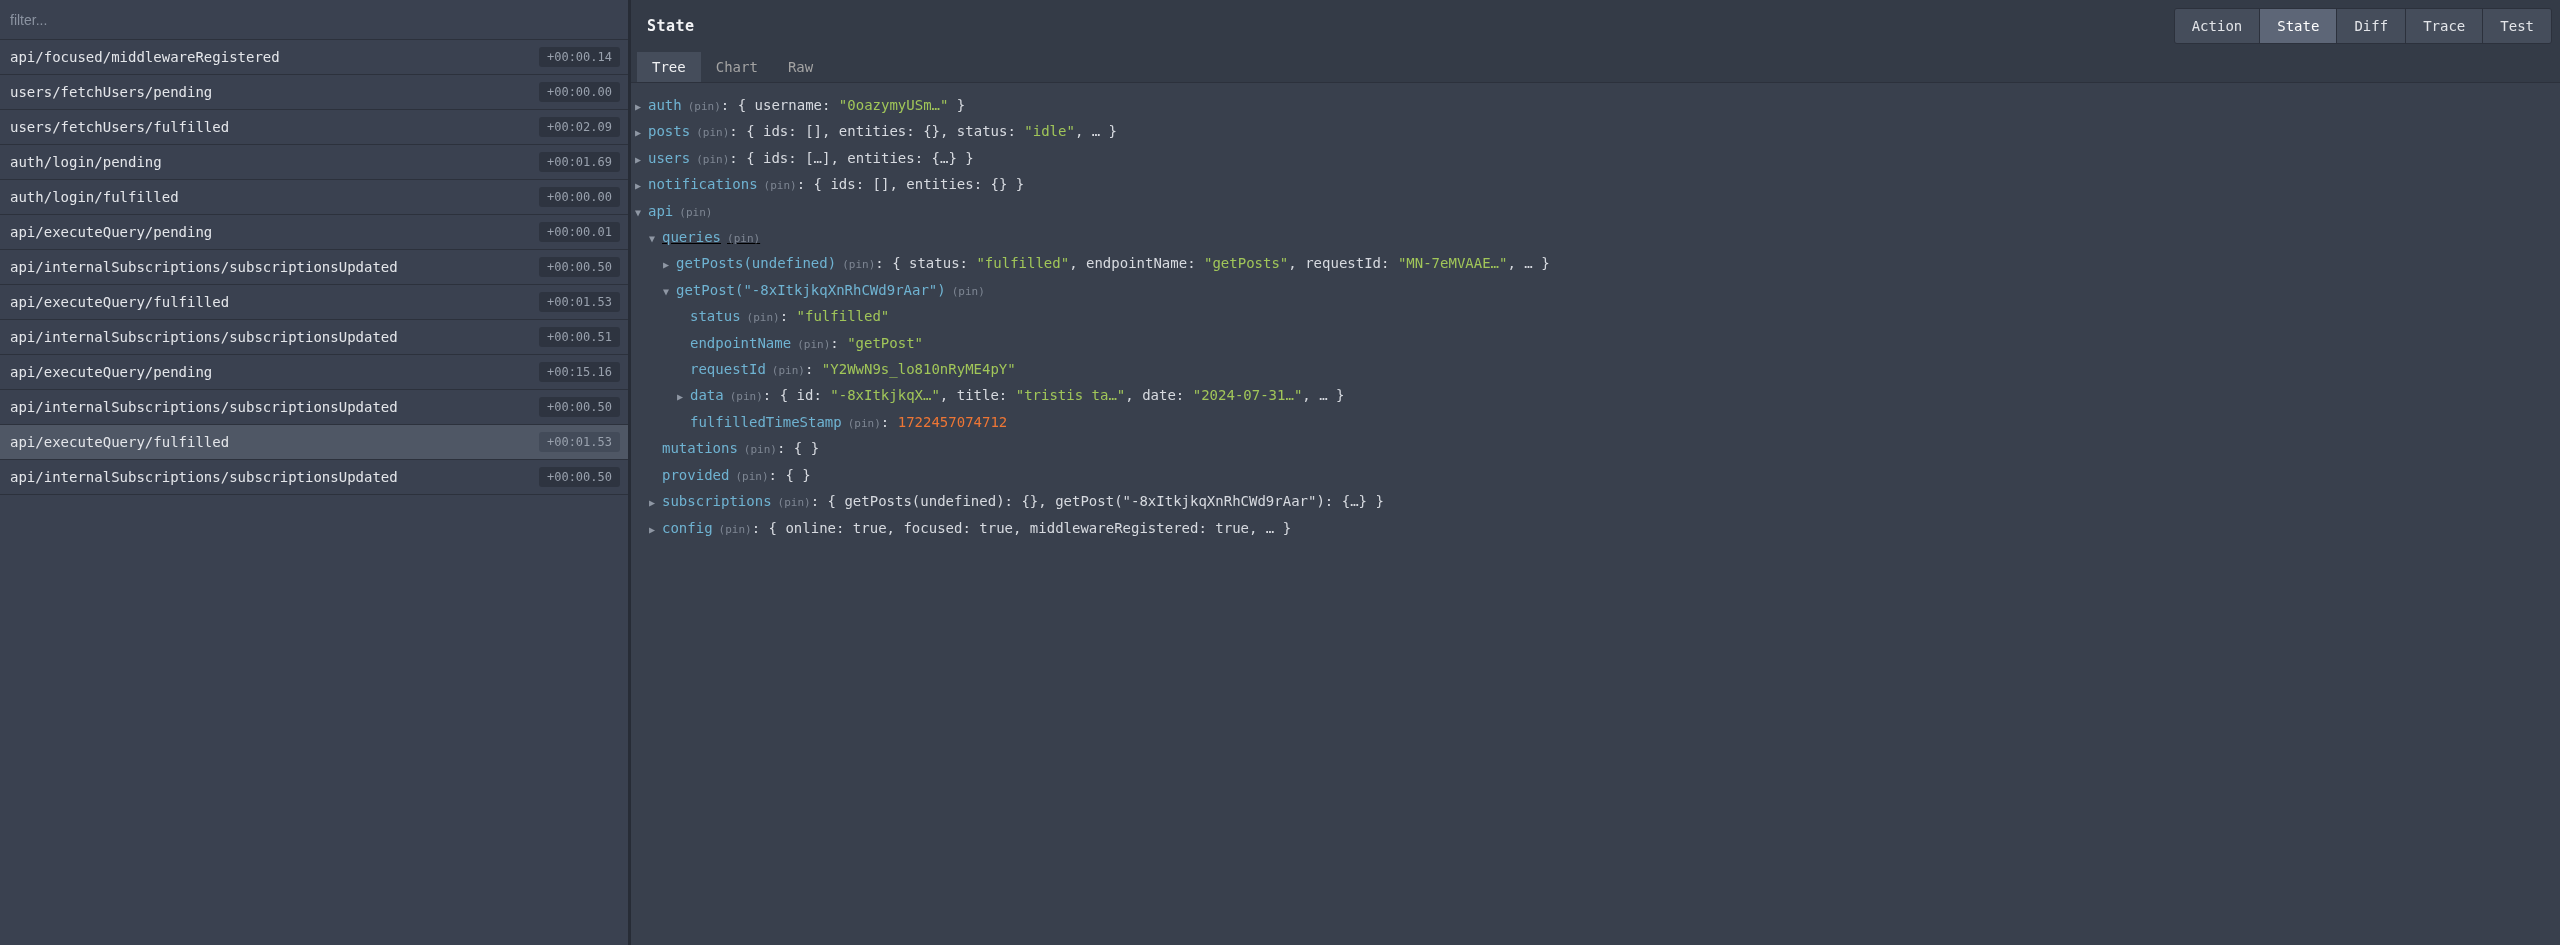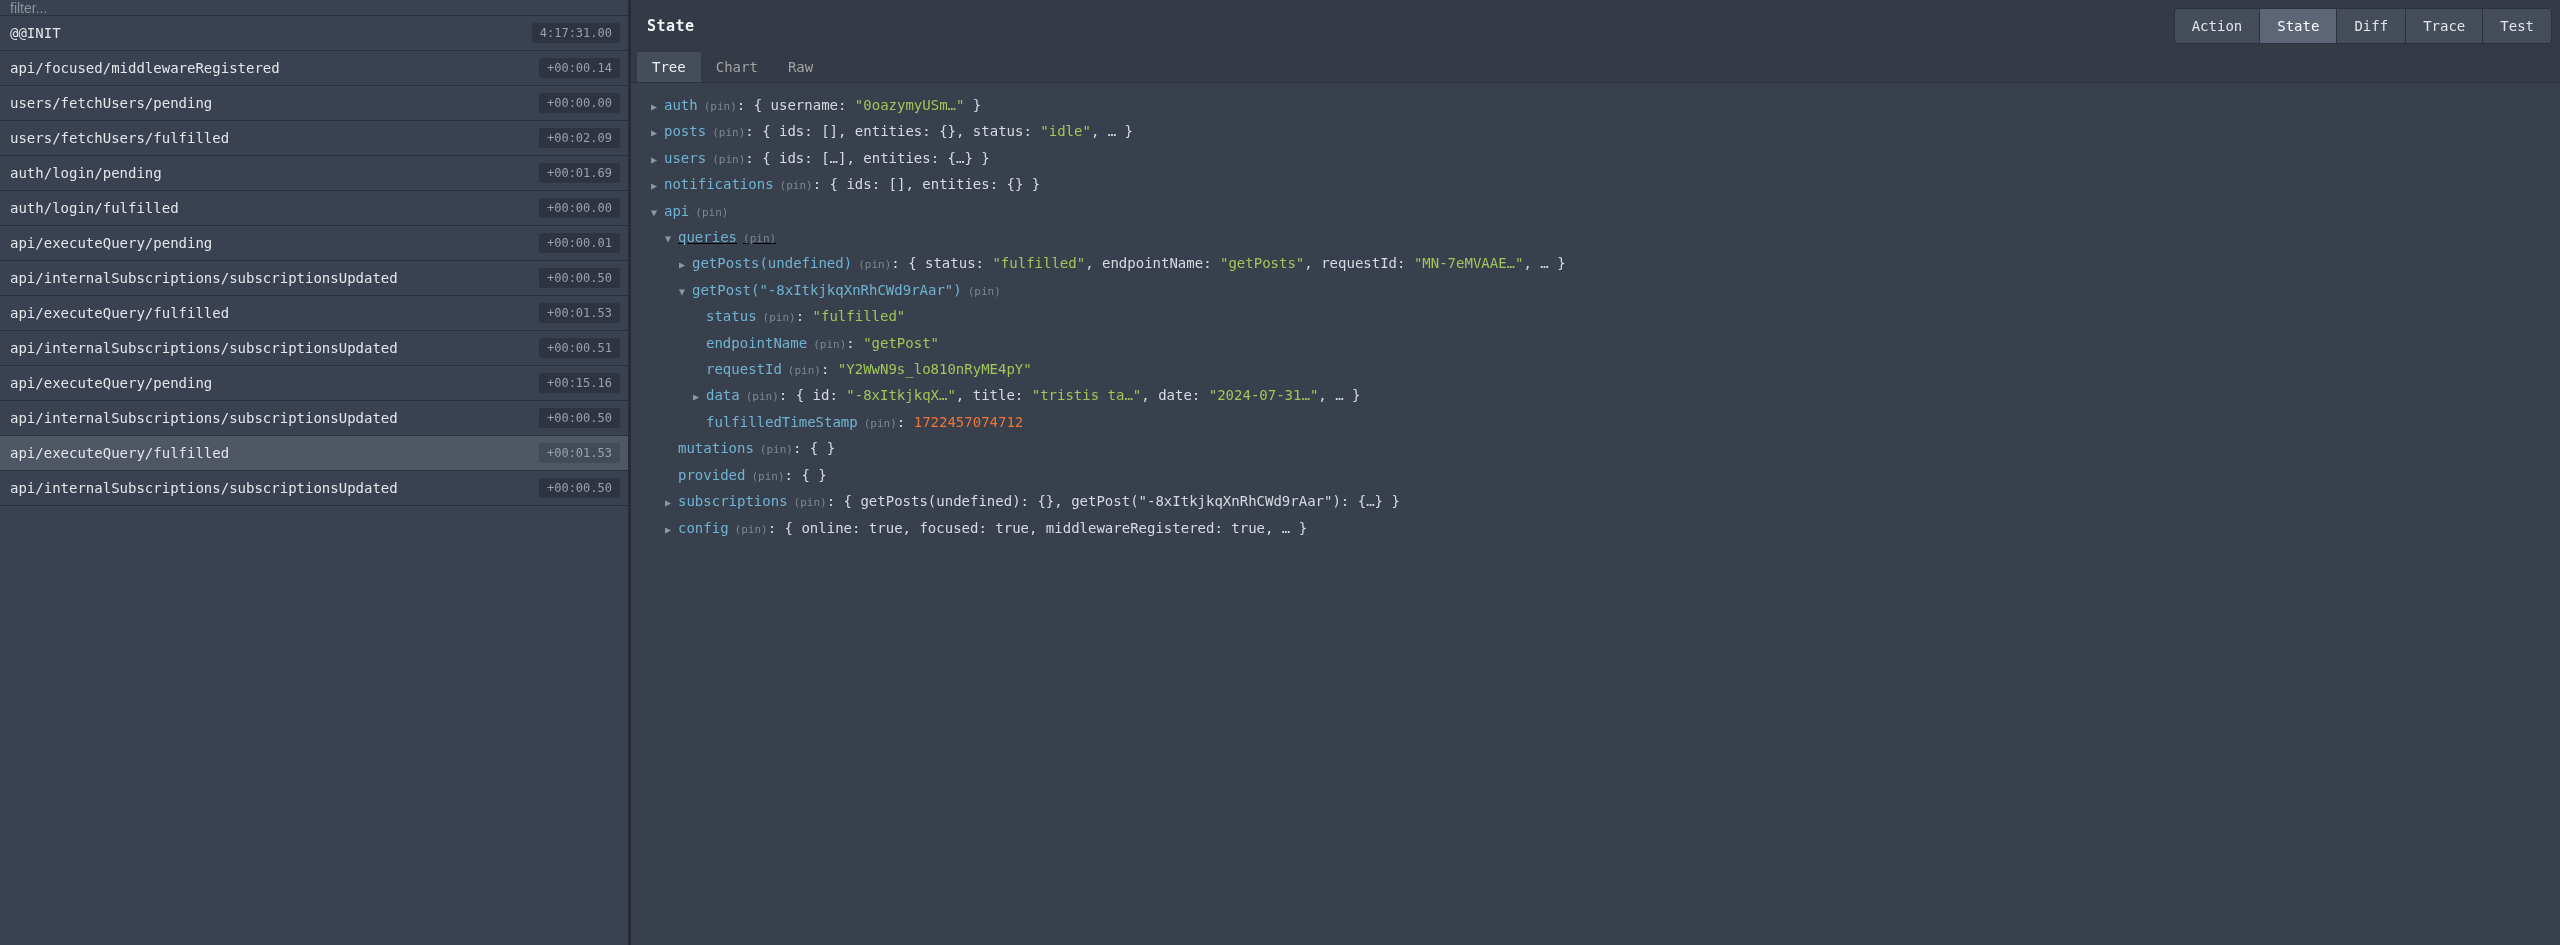--- a/index.html
+++ b/index.html
@@ -9,21 +9,21 @@
     background: var(--content-bg, #39404d);
     font-family:"DejaVu Sans Mono", monospace;
   }
 
   
   .left-panel {
     width:628px; flex:none; display:flex; flex-direction:column;
     background: var(--panel-bg, #3a4150);
   }
   .filter-row {
-    height:16px; flex:none; display:flex; align-items:center;
+    height:40px; flex:none; display:flex; align-items:center;
     border-bottom:1px solid var(--border, #2c313c);
   }
   .filter-input {
     width:100%; background:transparent; border:none; outline:none;
     color:#dfe2e7; font:14px "Liberation Sans", sans-serif; padding:0 10px;
   }
   .filter-input::placeholder { color: var(--text-muted, #8b93a1); }
   .action-row {
     height:35px; flex:none; display:flex; align-items:center; justify-content:space-between;
     padding:0 8px 0 10px; border-bottom:1px solid var(--border, #2c313c); cursor:pointer;
@@ -62,41 +62,37 @@
     height:31px; flex:none; display:flex; align-items:stretch; padding-left:6px;
     background: var(--header-bg, #343b47); border-bottom:1px solid var(--border, #2c313c);
   }
   .subtab {
     display:flex; align-items:center; padding:0 15px; cursor:pointer;
     color:#a3a3a3; font-size:14px;
   }
   .subtab.selected { background:#454d5b; color:#f0f1f3; }
 
   
-  .tree { flex:1; overflow:hidden; padding:10px 0 0 20px; }
+  .tree { flex:1; overflow:hidden; padding:10px 0 0 4px; }
   .tree-row { line-height:25.4px; font-size:14px; white-space:nowrap; }
   .arrow { display:inline-block; width:13px; font-size:10px; color:#8f97a4; cursor:pointer; }
   .key { color: var(--key-blue, #6fb3d2); cursor:pointer; }
   .pin { color:#7e8693; font-size:11px; margin-left:6px; cursor:pointer; }
   .seg-p { color:#d7dae0; }
   .seg-s { color: var(--string-green, #a1c659); }
   .seg-n { color: var(--number-orange, #ee7635); }
 </style>
 </head>
 <body>
 
 <div class="left-panel">
   <div class="filter-row">
     <input class="filter-input" type="text" placeholder="filter..." style="">
   </div>
   <div id="actions">
-      <div class="action-row">
-        <span class="action-name">@@INIT</span>
-        <span class="action-time">4:17:31.00</span>
-      </div>
       <div class="action-row">
         <span class="action-name">api/focused/middlewareRegistered</span>
         <span class="action-time">+00:00.14</span>
       </div>
       <div class="action-row">
         <span class="action-name">users/fetchUsers/pending</span>
         <span class="action-time">+00:00.00</span>
       </div>
       <div class="action-row">
         <span class="action-name">users/fetchUsers/fulfilled</span>

